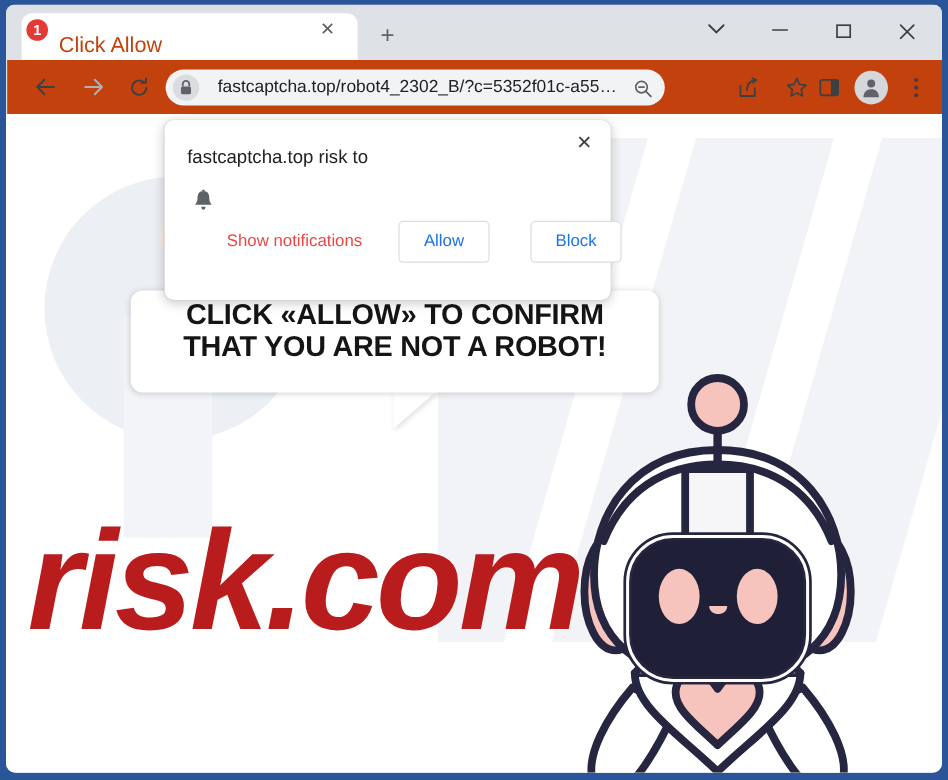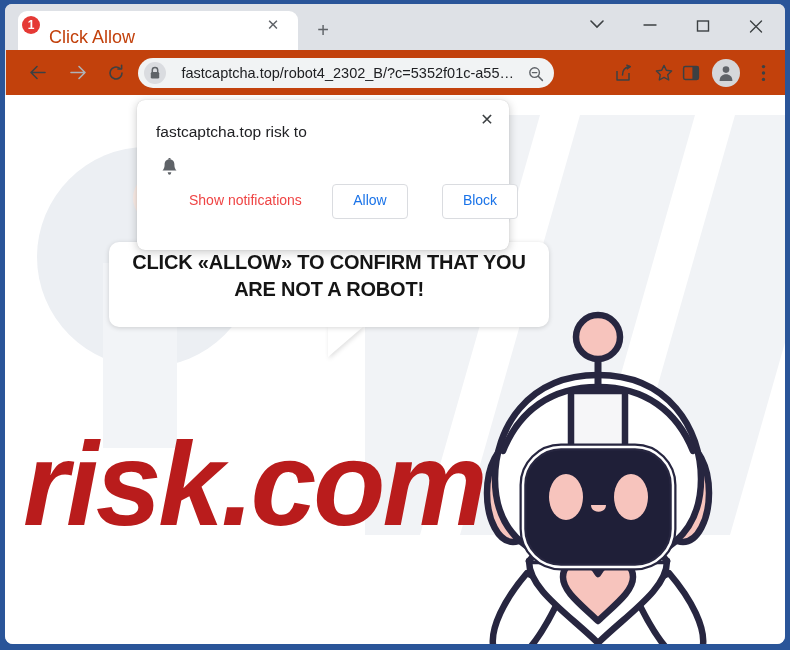--- a/index.html
+++ b/index.html
@@ -217,21 +217,21 @@
     width: 440px; height: 85px;
     background: #ffffff;
     border-radius: 10px;
     box-shadow: 0 1px 5px rgba(0,0,0,0.16);
   }
   #bubble-text {
     position: absolute;
     left: 18px; top: 7px;
     width: 404px;
     text-align: center;
-    font-size: 20px;
+    font-size: 24px;
     font-weight: bold;
     color: #151515;
     line-height: 27px;
     letter-spacing: -0.2px;
   }
   #bubble-tail {
     position: absolute;
     left: 323px; top: 231px;
     width: 0; height: 0;
     border-left: 36px solid #ffffff;

